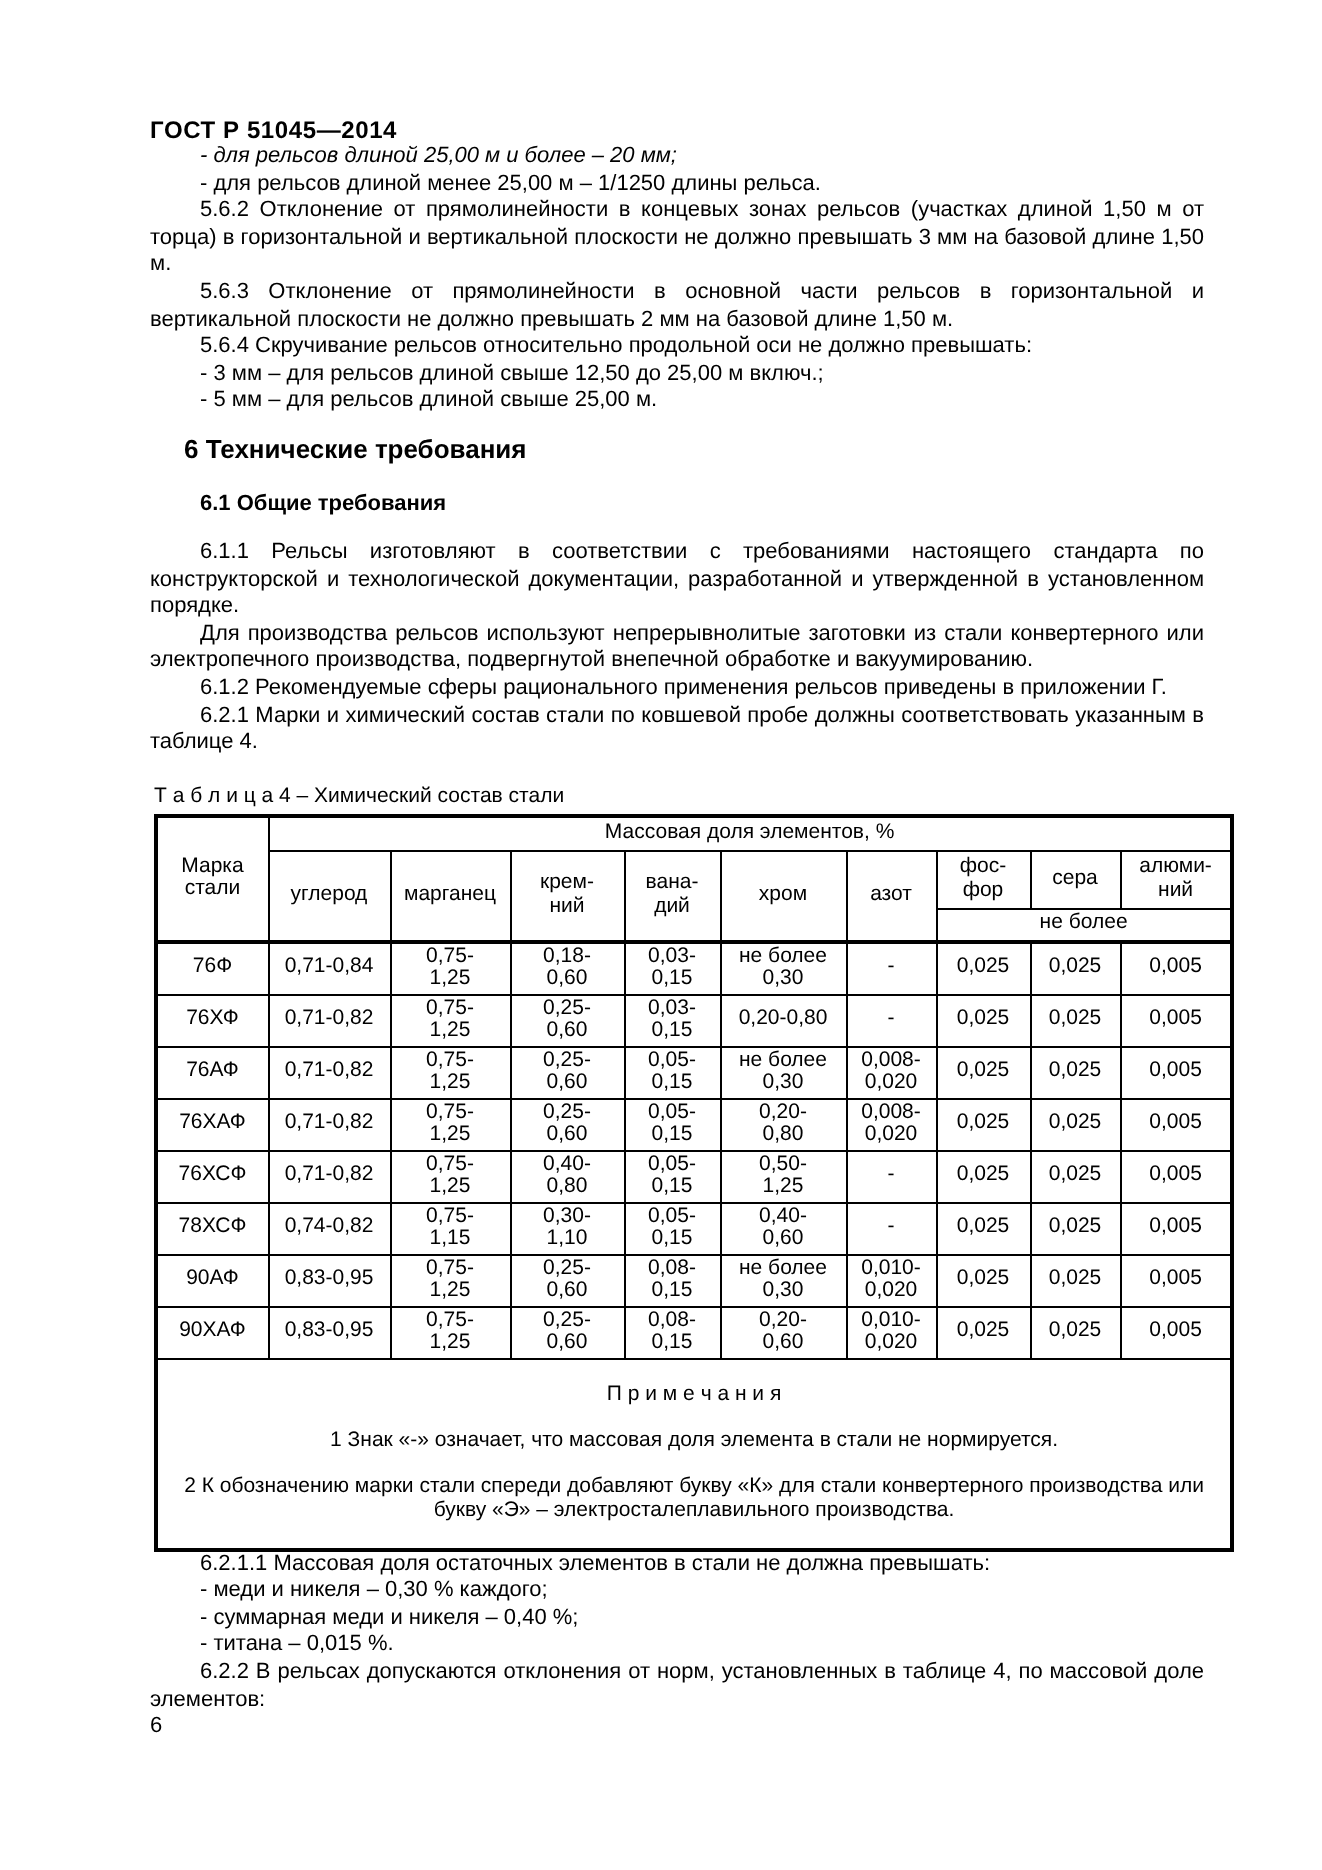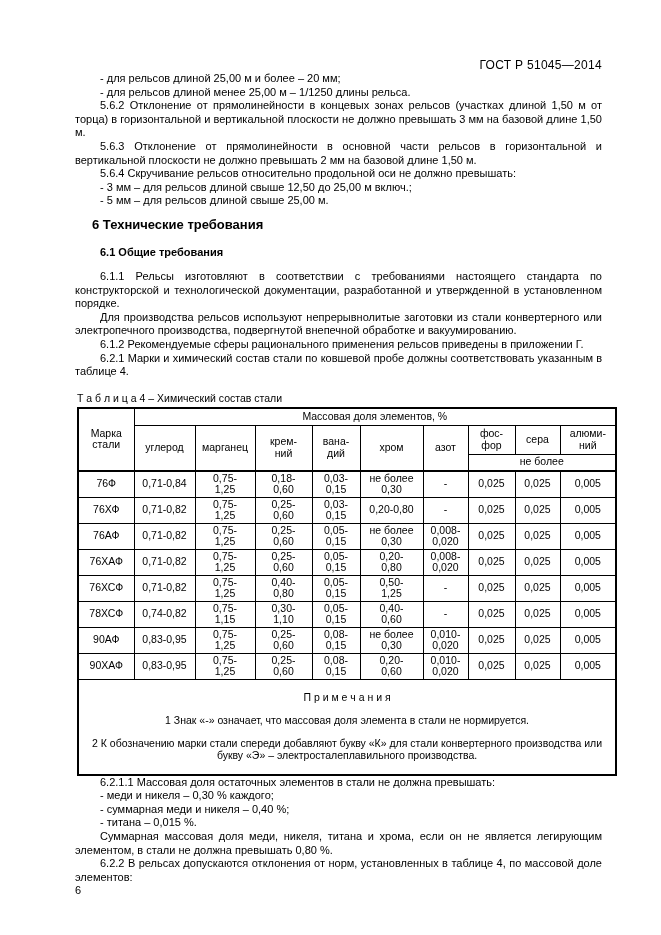--- a/index.html
+++ b/index.html
@@ -1,27 +1,27 @@
 <!DOCTYPE html>
 <html lang="ru"><head>
 <meta charset="utf-8">
 <style>
   html,body { margin:0; padding:0; background:#fff; }
   .page {
     position:relative; width:661px; height:935px; background:#fff;
     color:#000; font-family:"Liberation Sans", sans-serif; overflow:hidden;
   }
   .content { position:absolute; left:75px; top:0; width:527px; }
-  .doc-header { padding-top:58px; font-size:12px; font-weight:normal; letter-spacing:.3px;text-align:right; }
+  .doc-header { padding-top:58px; font-size:12px; font-weight:bold; letter-spacing:.3px; }
   p.body {
     margin:0; font-size:11px; line-height:13.6px;
     text-align:justify; text-indent:25px;
   }
   p.noindent { text-indent:0; }
-  .mt-first { margin-top:19px; }
+  .mt-first { margin-top:19px;font-style:italic; }
   h1.sec { font-size:13px; font-weight:bold; margin:9px 0 14px 17px; }
   h2.sub { font-size:11px; font-weight:bold; margin:12px 0 12px 25px; }
   .tbl-caption { font-size:10.5px; margin:13px 0 3px 2px; }
   table.chem {
     border-collapse:collapse; table-layout:fixed; width:538px;
     margin-left:2px; border:2px solid #000;
   }
   table.chem th, table.chem td {
     border:1px solid #000; font-size:10.5px; font-weight:normal;
     line-height:11.5px; text-align:center; vertical-align:middle;
@@ -244,18 +244,17 @@
             <div>2 К обозначению марки стали спереди добавляют букву «К» для стали конвертерного производства или букву «Э» – электросталеплавильного производства.</div>
           </td>
         </tr>
       </tbody>
     </table>
 
     <p class="body after-block">6.2.1.1 Массовая доля остаточных элементов в стали не должна превышать:</p>
     <p class="body">- меди и никеля – 0,30 % каждого;</p>
     <p class="body">- суммарная меди и никеля – 0,40 %;</p>
     <p class="body">- титана – 0,015 %.</p>
-    <p class="body">Суммарная массовая доля меди, никеля, титана и хрома, если он не является легирующим элементом, в стали не должна превышать 0,80 %.</p>
     <p class="body">6.2.2 В рельсах допускаются отклонения от норм, установленных в таблице 4, по массовой доле элементов:</p>
 
     <p class="body noindent pagenum">6</p>
   </div>
 </div>
 
 </body></html>

